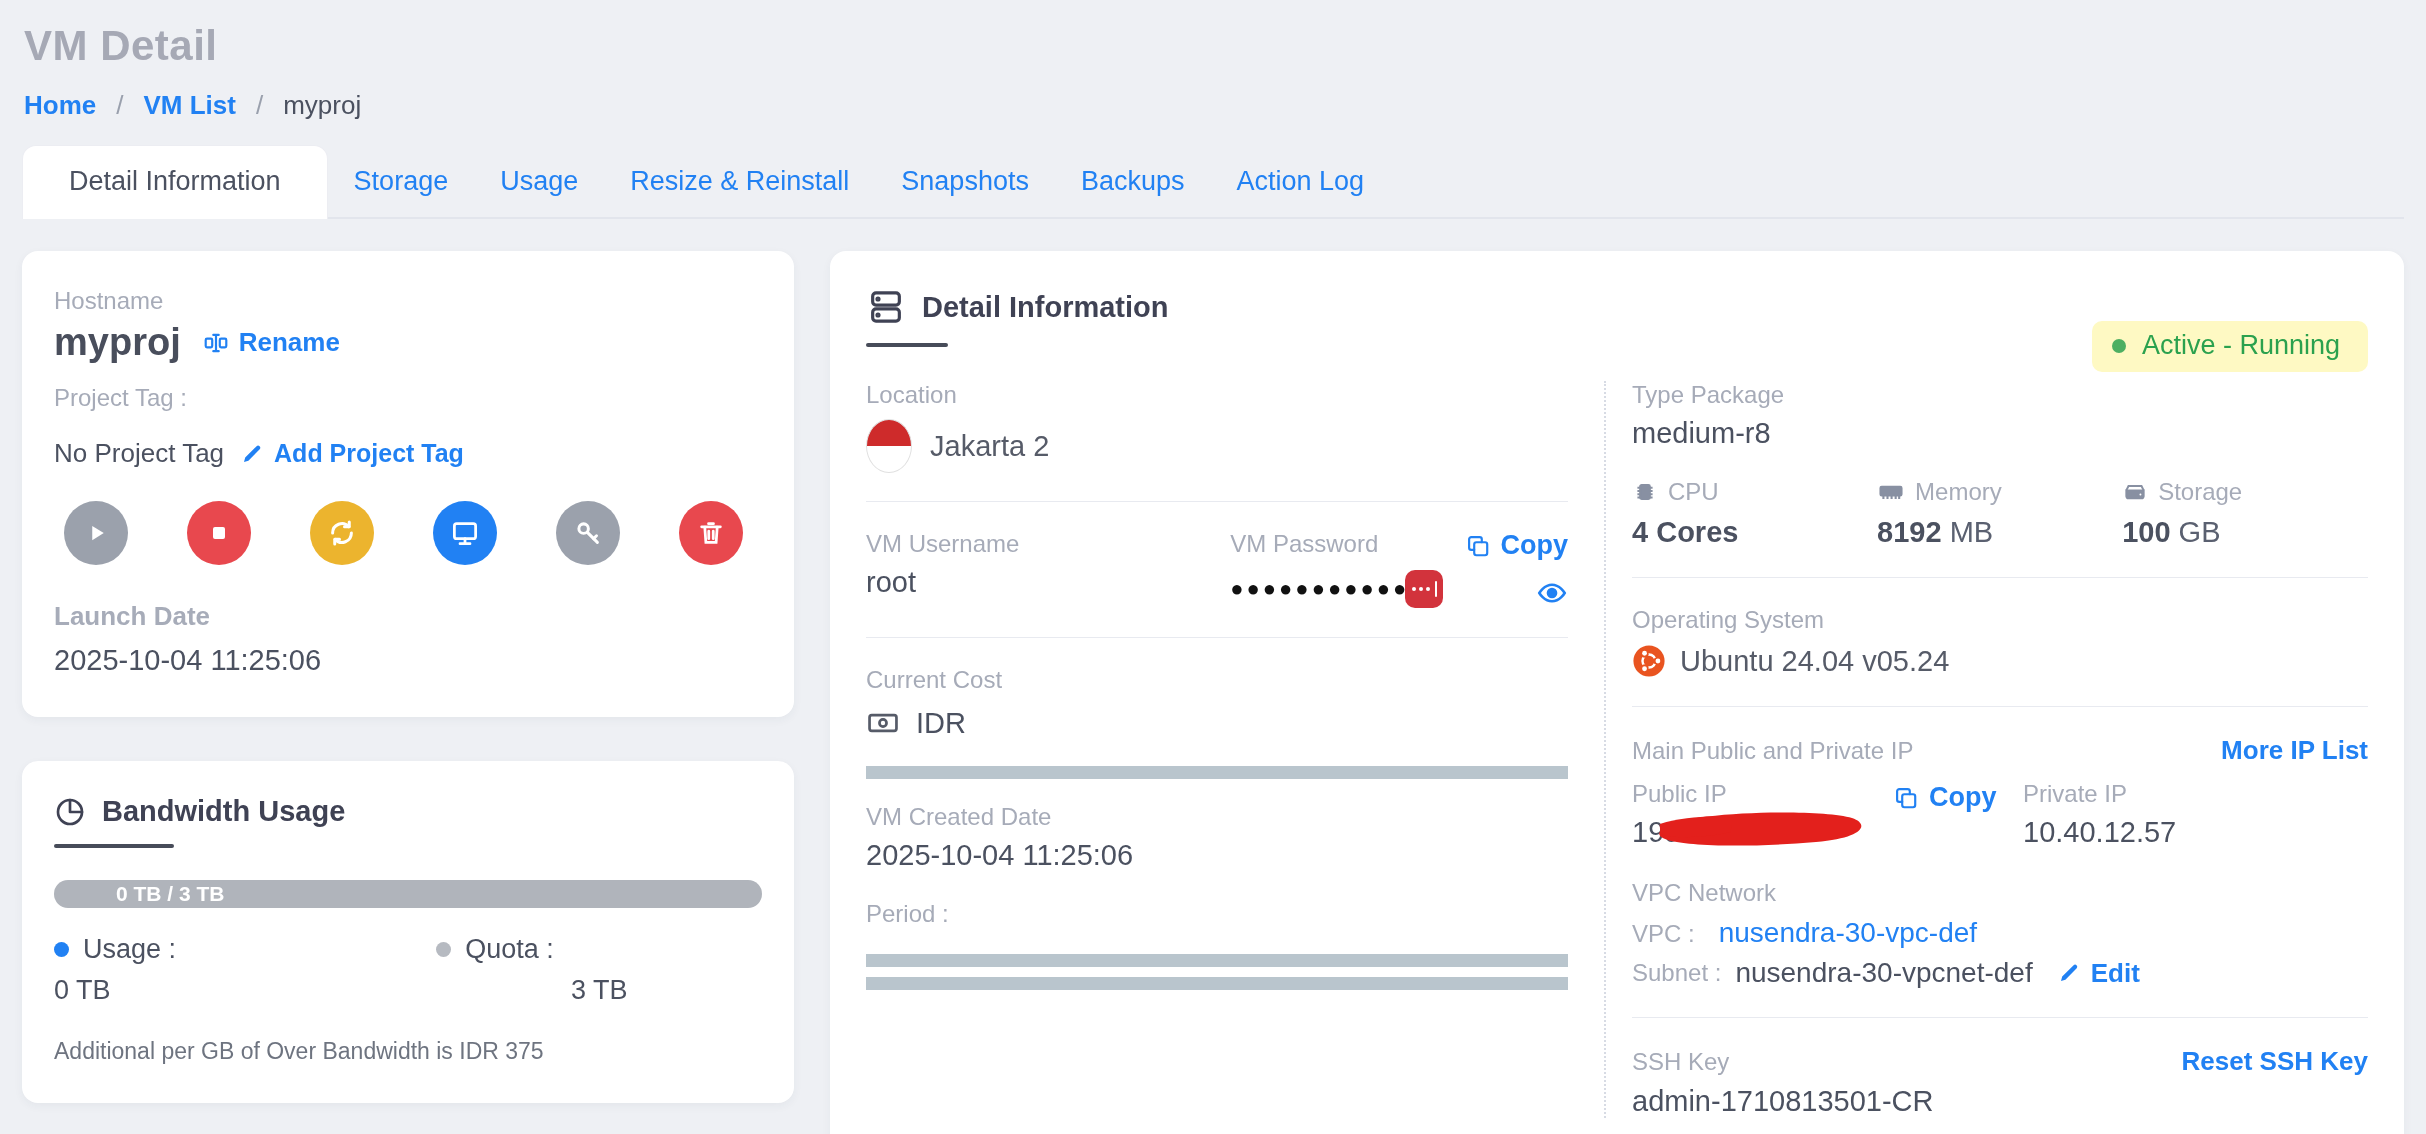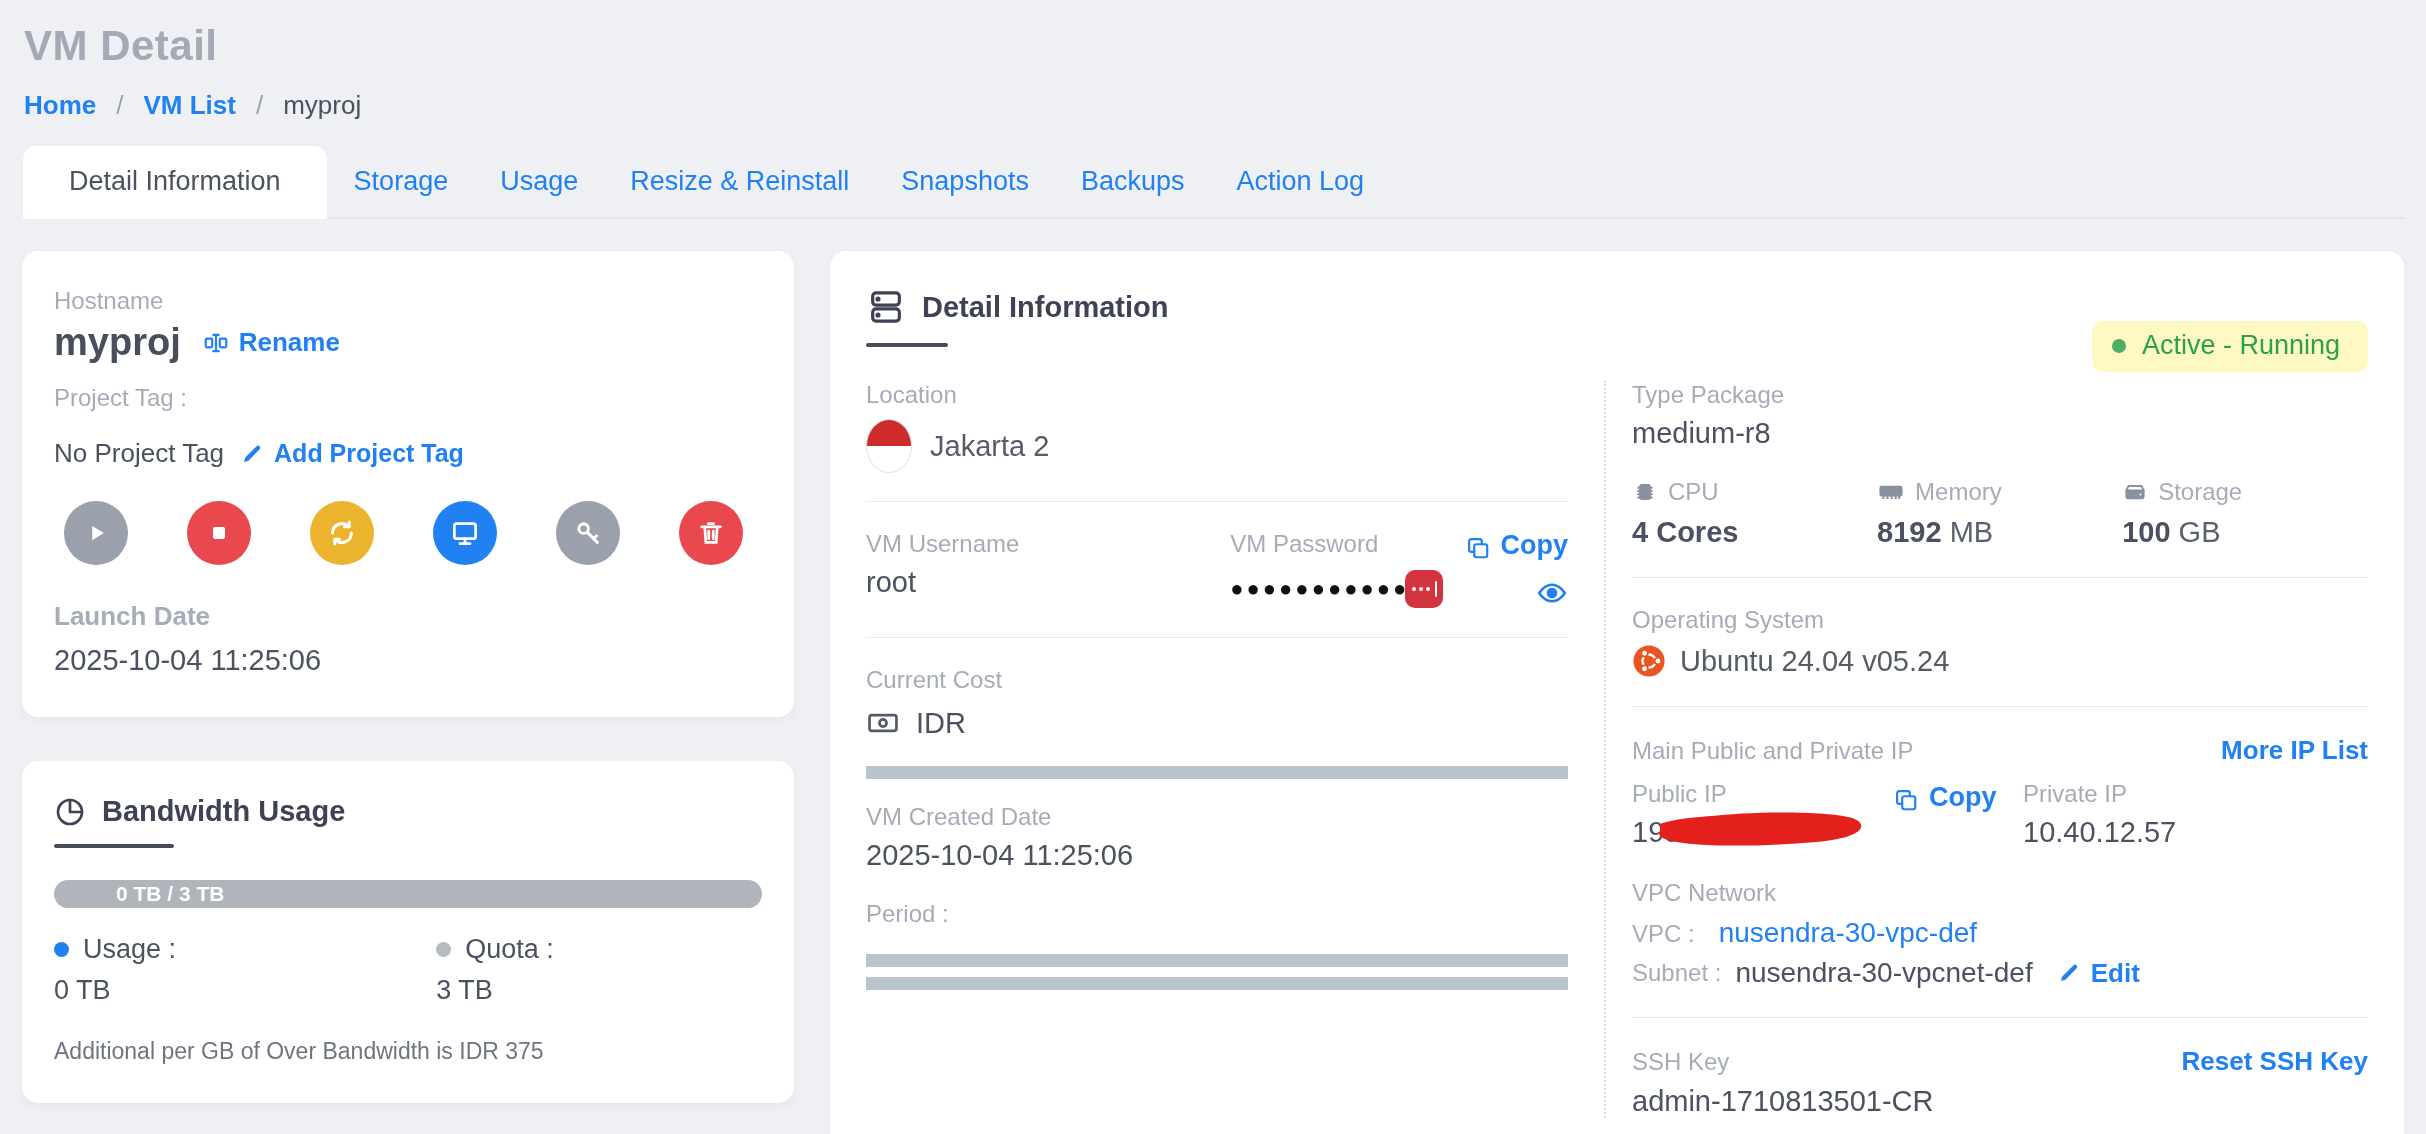--- a/index.html
+++ b/index.html
@@ -50,21 +50,21 @@
   
   .card-title-row { display:flex; align-items:center; gap:16px; font-size:29px; font-weight:700; color:#3f4254; }
   .title-underline { width:120px; height:4px; background:#474c59; border-radius:2px; margin-top:16px; }
 
   
   .bw-card { padding:34px 32px 38px; }
   .bw-bar { margin-top:32px; height:28px; border-radius:14px; background:#b0b4bb; position:relative; display:flex; align-items:center; overflow:hidden; }
   .bw-fill { position:absolute; left:0; top:0; bottom:0; background:#2181f3; border-radius:14px; }
   .bw-bar-label { position:relative; color:#fff; font-size:21px; font-weight:700; padding-left:62px; }
   .bw-legend { display:flex; margin-top:26px; }
-  .bw-col1 { width:54%; } .bw-col2 { flex:1; }
+  .bw-col1 { width:54%; } .bw-col2 { flex:1;text-align:center; }
   .legend-head { display:flex; align-items:center; gap:14px; font-size:27px; color:#4b5160; }
   .dot { width:15px; height:15px; border-radius:50%; }
   .dot-blue { background:#2181f3; } .dot-gray { background:#b6bac1; }
   .legend-val { font-size:27px; color:#4b5160; margin-top:10px; }
   .bw-note { margin-top:32px; font-size:23px; color:#6e7480; }
 
   
   .note-card { padding:34px 32px; height:128px; }
 
   
@@ -82,21 +82,21 @@
 
   .cred-row { display:flex; align-items:flex-start; }
   .cred-user { width:380px; } .cred-pass { flex:1; } 
   .cred-actions { width:130px; display:flex; flex-direction:column; align-items:flex-end; gap:16px; }
   .pw-row { display:flex; align-items:center; margin-top:12px; }
   .pw-mask { font-size:22px; letter-spacing:3px; color:#111; }
   .pw-chip { width:38px; height:38px; background:#d2333c; border-radius:10px; margin-left:-4px;
              display:flex; align-items:center; justify-content:center; gap:3px; }
   .pw-chip i { width:4px; height:4px; background:#fff; border-radius:50%; }
   .pw-chip .bar { width:2px; height:16px; background:#fff; border-radius:1px; margin-left:2px; }
-  .copy-link { font-size:27px; font-weight:700;align-items:flex-end; }
+  .copy-link { font-size:27px; font-weight:700; }
 
   .cost-row { display:flex; align-items:center; gap:16px; margin-top:12px; font-size:29px; color:#4b5160; }
   .skeleton { height:13px; background:#b9c5cd; width:100%; }
   .sk-1 { margin-top:26px; } .sk-2 { margin-top:26px; } .sk-3 { margin-top:10px; }
   .created-label { margin-top:24px; }
   .period-label { margin-top:28px; }
 
   .specs-row { display:flex; margin-top:28px; }
   .spec { width:33.3%; }
   .spec-head { display:flex; align-items:center; gap:10px; font-size:24px; color:#a6abb8; }

